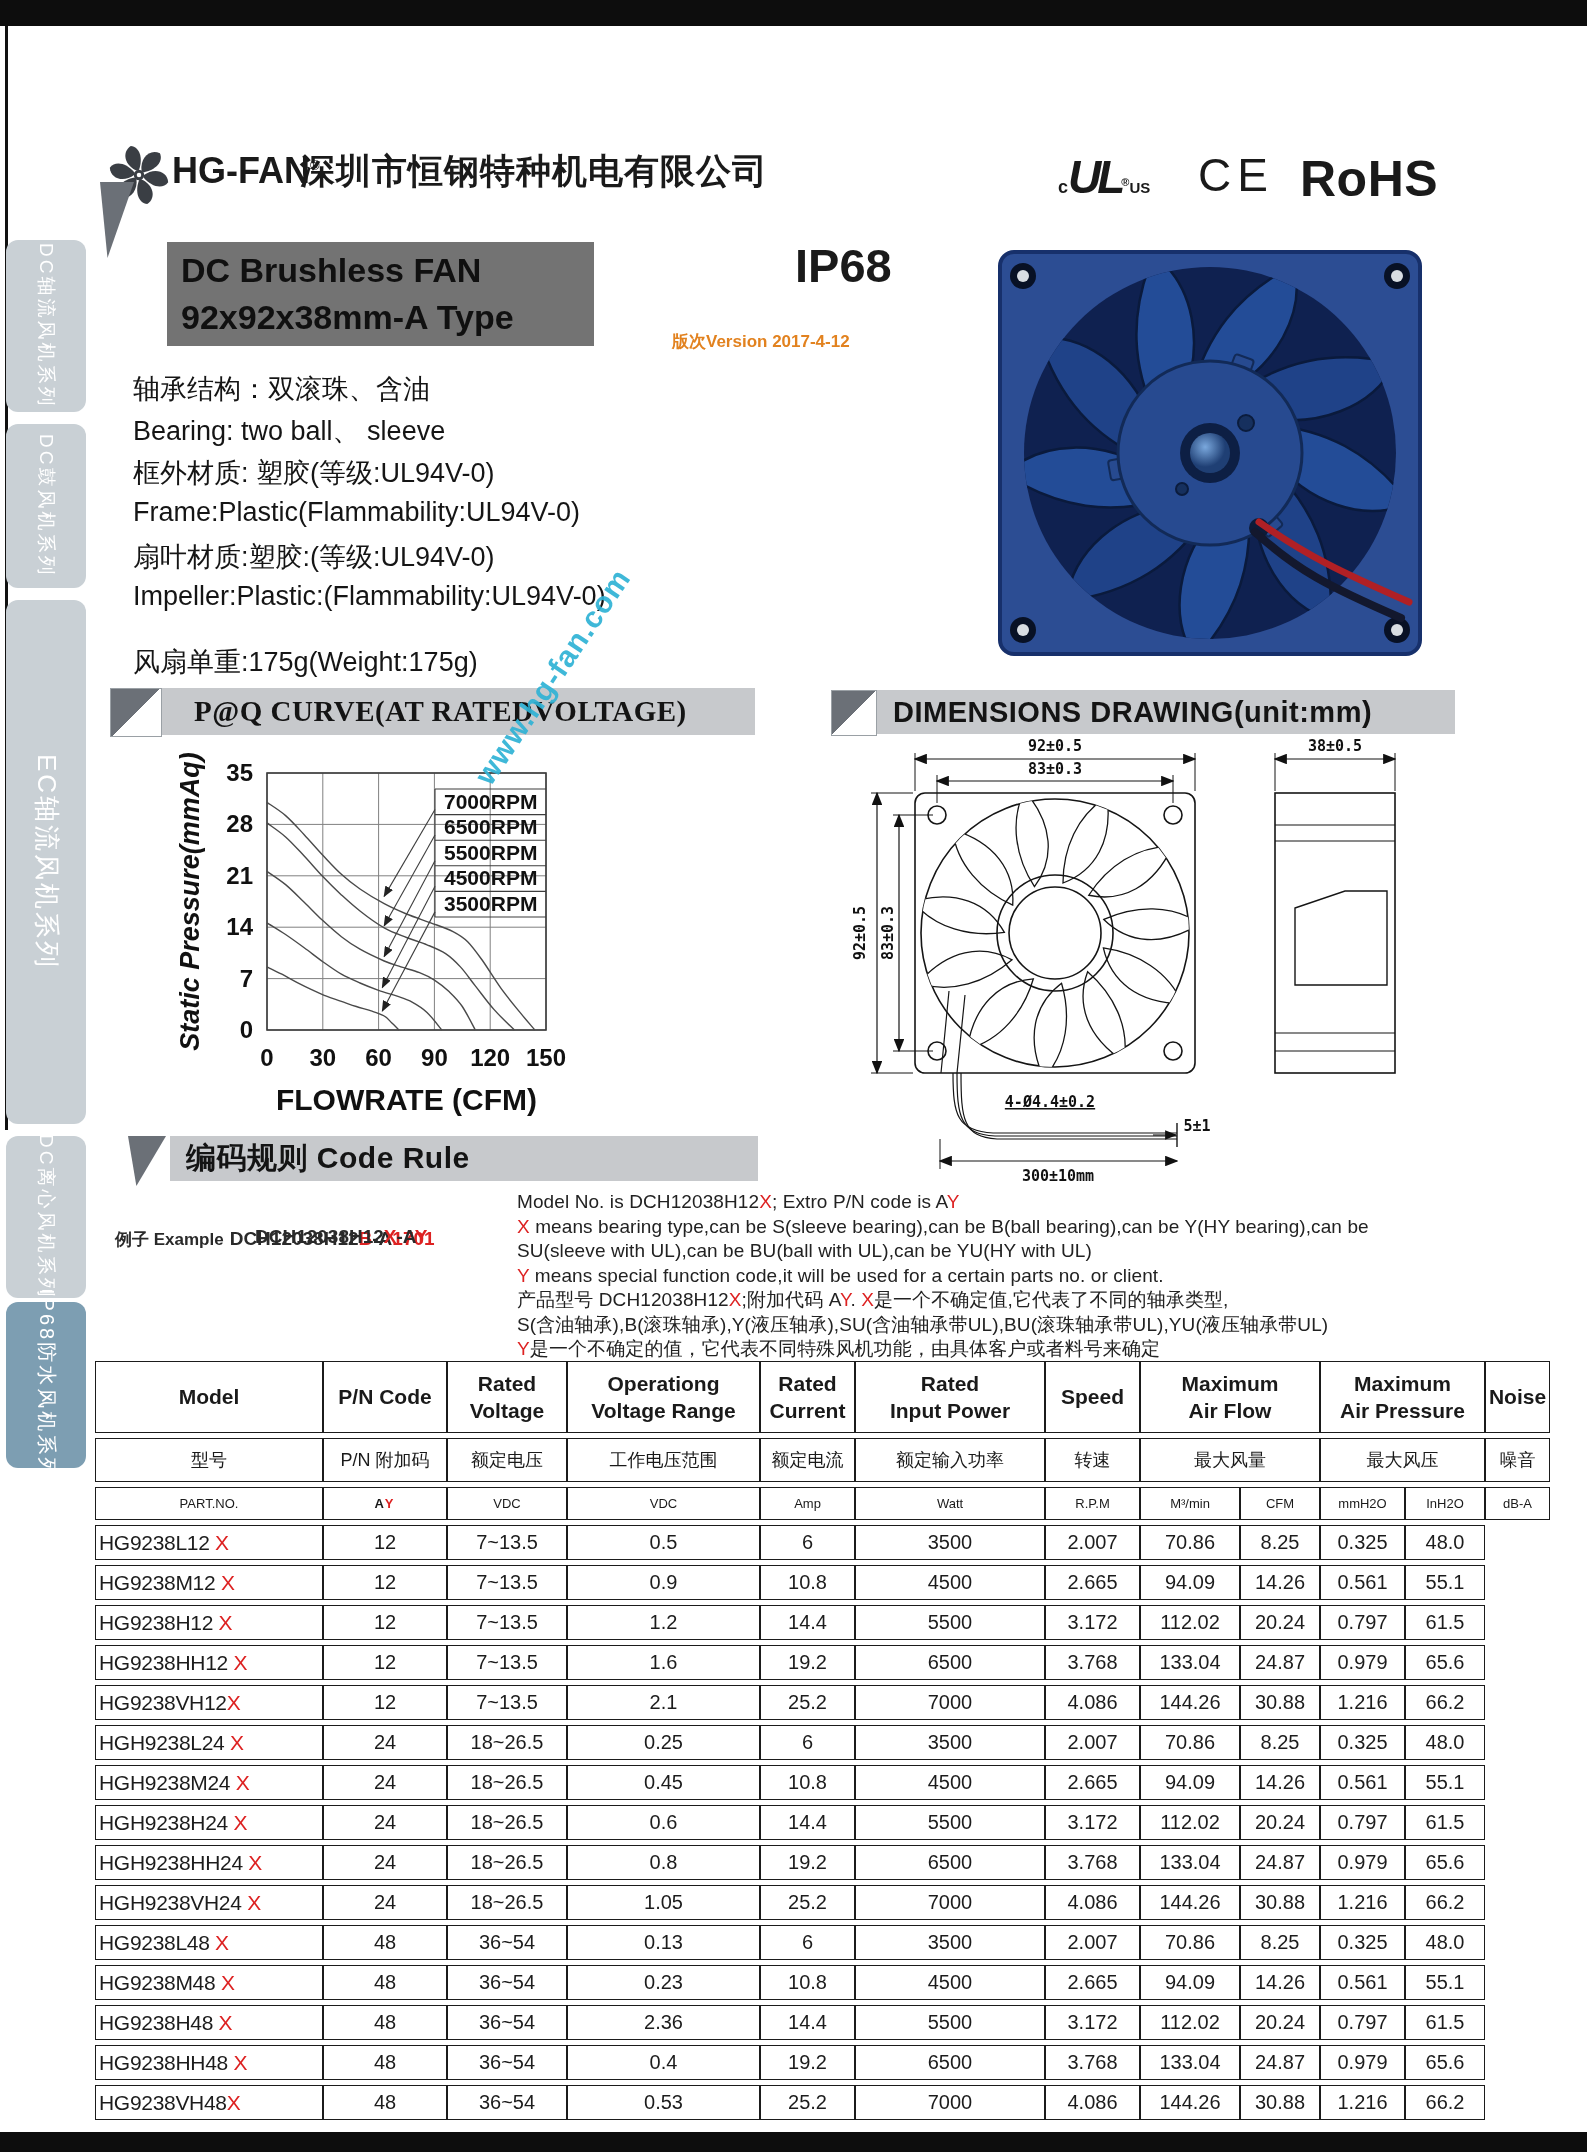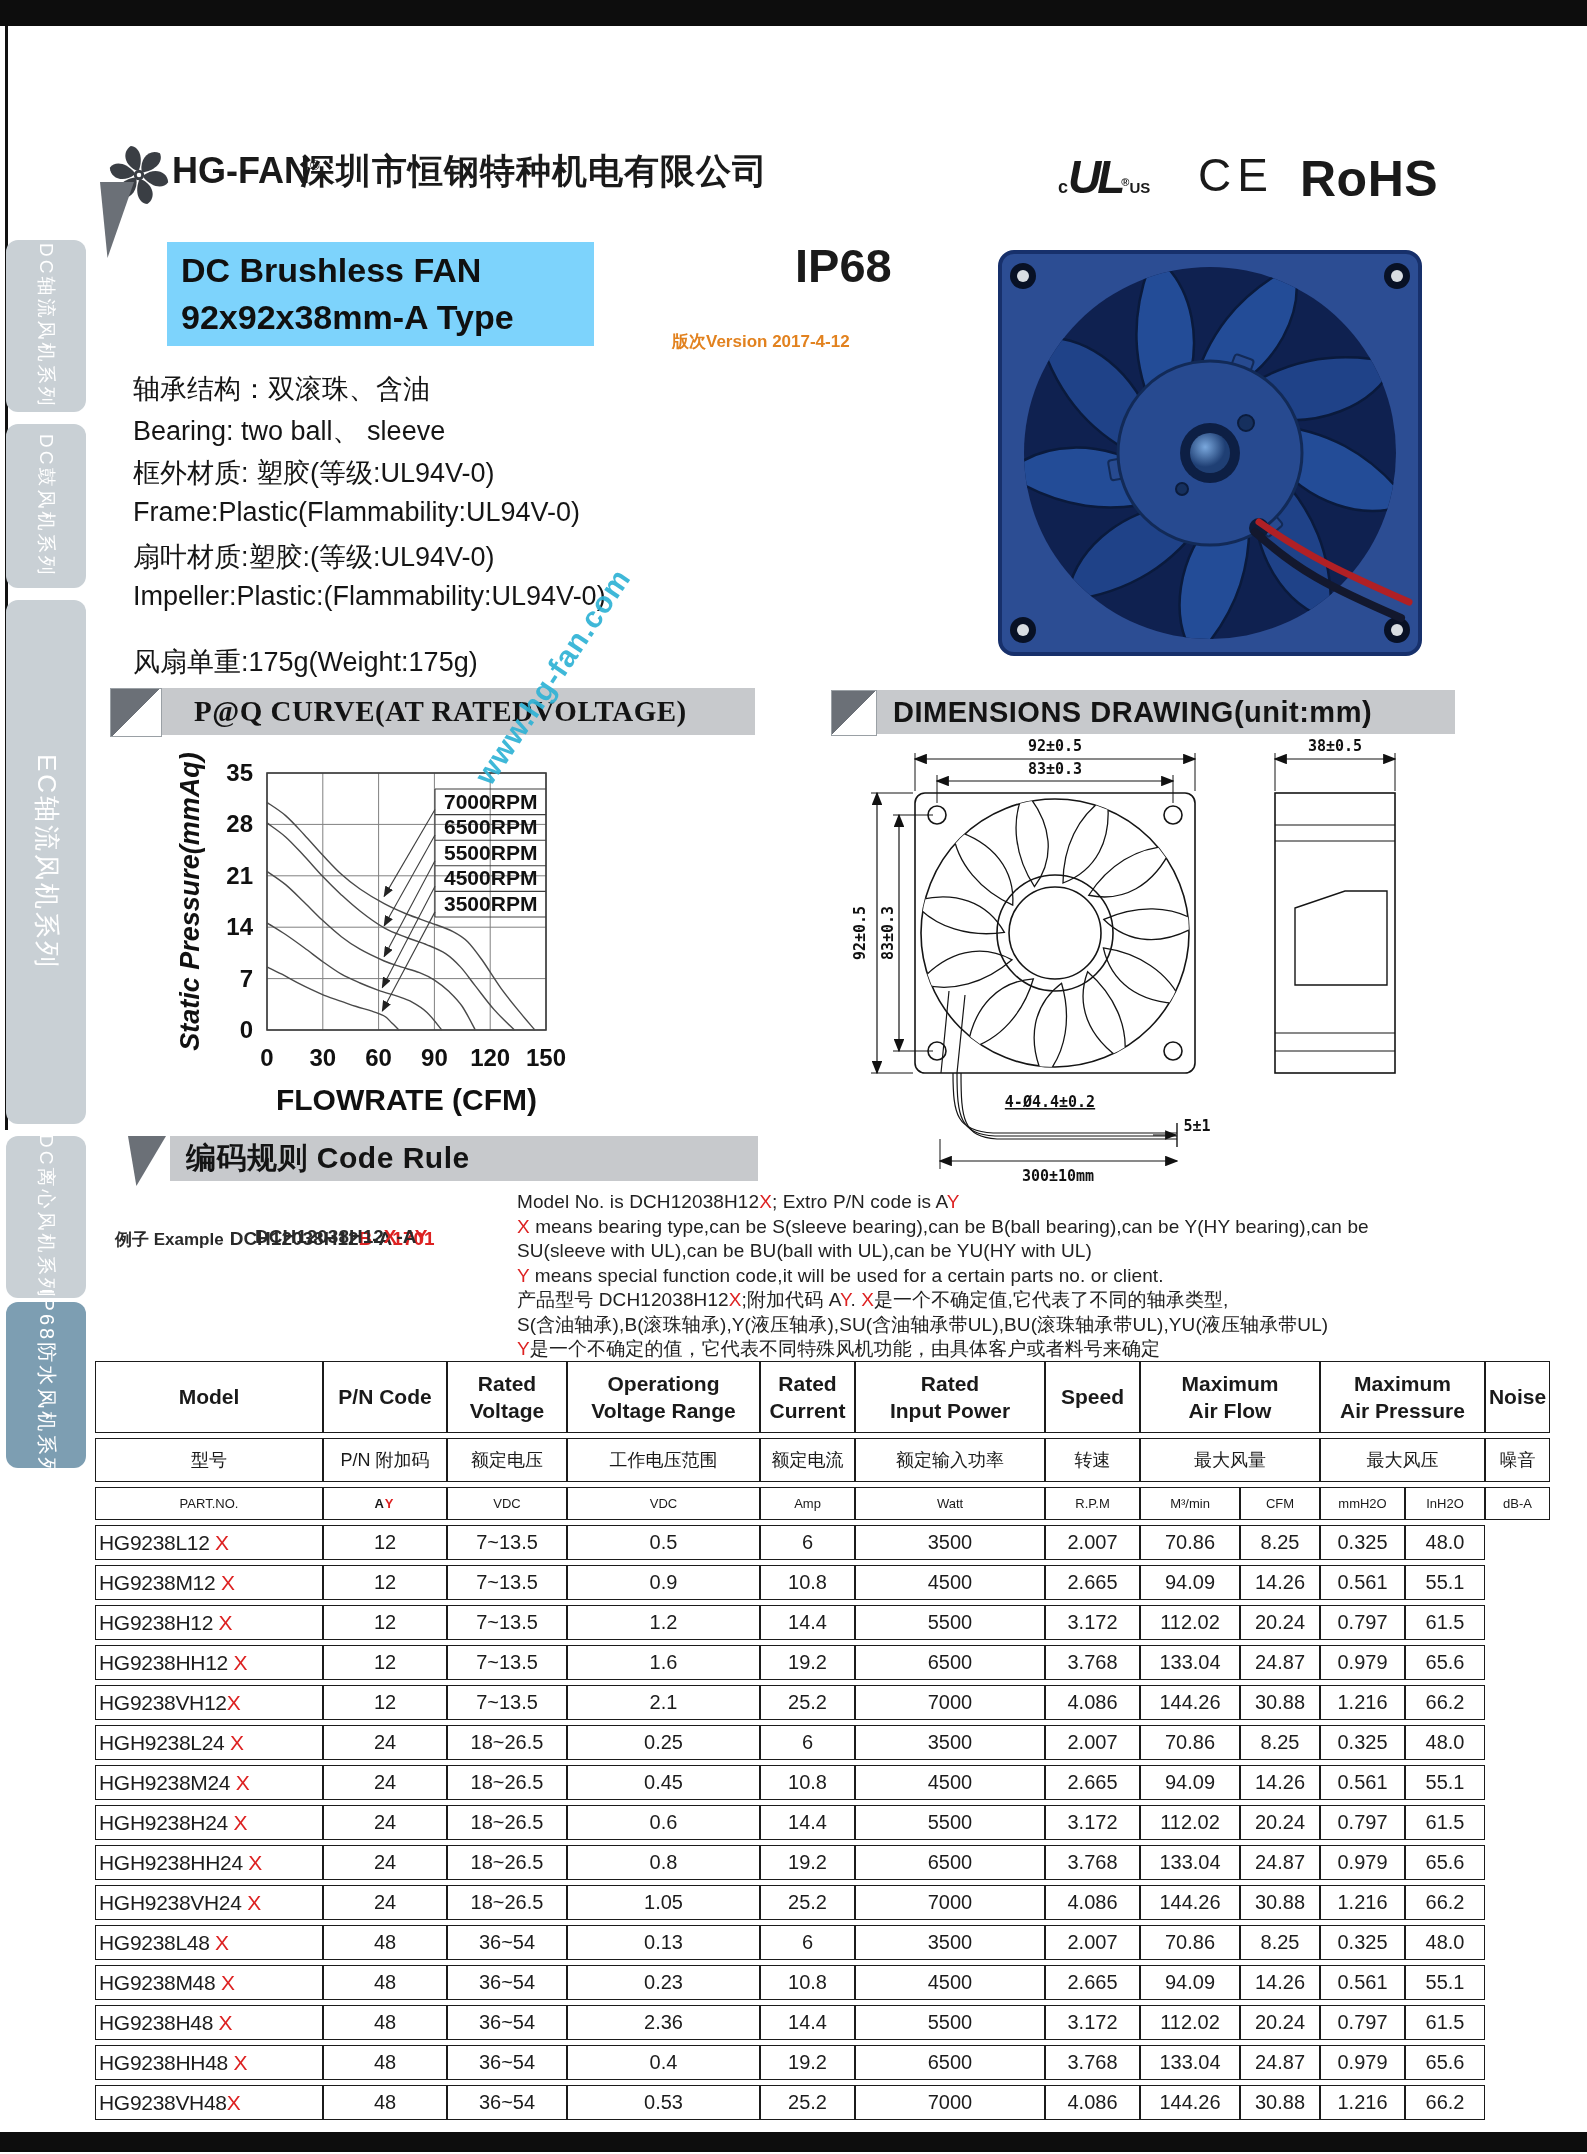--- a/index.html
+++ b/index.html
@@ -20,21 +20,21 @@
   #company{left:300px;top:148px;font-size:35px;font-weight:700;letter-spacing:1px;}
   #cert-ul{left:1058px;top:150px;font-size:18px;font-weight:600;}
   #cert-ul .ulmark{font-size:46px;font-weight:800;font-style:italic;letter-spacing:-4px;}
   #cert-ul sup{font-size:11px;}
   #cert-ce{left:1198px;top:148px;font-size:46px;font-weight:500;letter-spacing:6px;}
   #cert-rohs{left:1300px;top:150px;font-size:50px;font-weight:650;letter-spacing:0.5px;text-align:center;}
   
   .wedge-tri{background:#6b7077;clip-path:polygon(0 0,100% 0,22% 100%);}
   .wedge-box{border:1px solid #9aa0a5;background:linear-gradient(135deg,#6b7077 49.5%,#ffffff 50%);}
   #title-wedge{left:100px;top:182px;width:34px;height:76px;}
-  #title-box{left:167px;top:242px;width:413px;height:104px;background:#7dd3fc;padding-left:14px;
+  #title-box{left:167px;top:242px;width:413px;height:104px;background:#737373;padding-left:14px;
              display:flex;flex-direction:column;justify-content:center;}
   #title-box div{font-size:34px;font-weight:800;line-height:47px;color:#101010;}
   #ip68{left:795px;top:238px;font-size:47px;font-weight:800;}
   #version{left:672px;top:330px;font-size:17px;font-weight:600;color:#e2821f;}
   #specs div{position:absolute;left:133px;font-size:27px;color:#151515;white-space:nowrap;}
   
   .sec-bar{background:#c7c9cc;display:flex;align-items:center;color:#141414;}
   .sec-bar span{font-size:29px;font-weight:600;letter-spacing:0.5px;white-space:nowrap;}
   #pq-wedge{left:110px;top:688px;width:50px;height:47px;}
   #pq-bar{left:162px;top:688px;width:593px;height:47px;}

